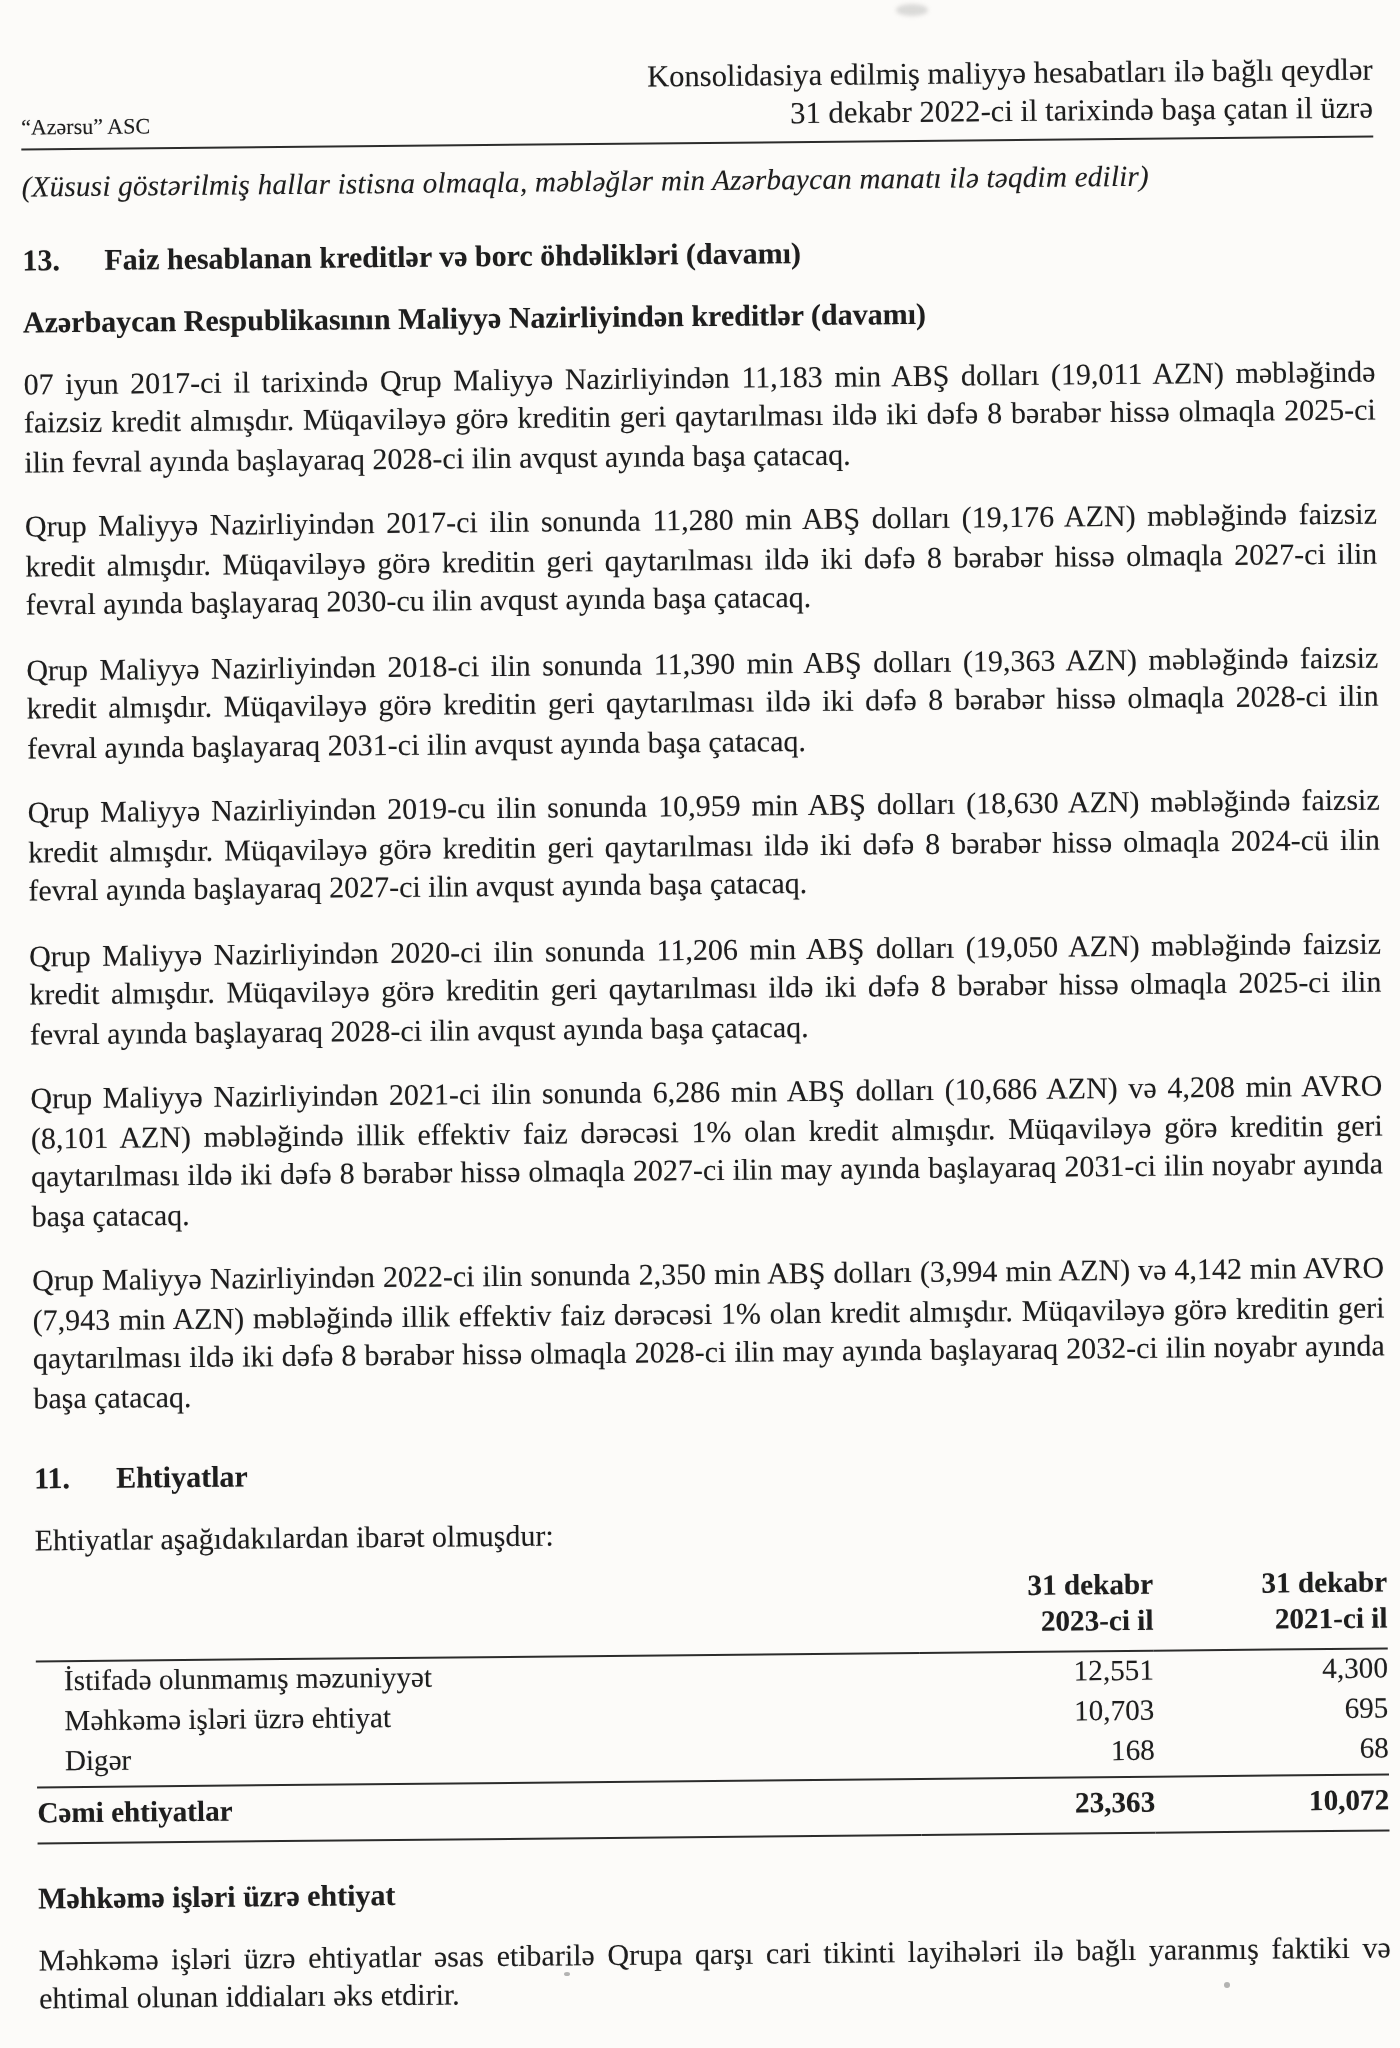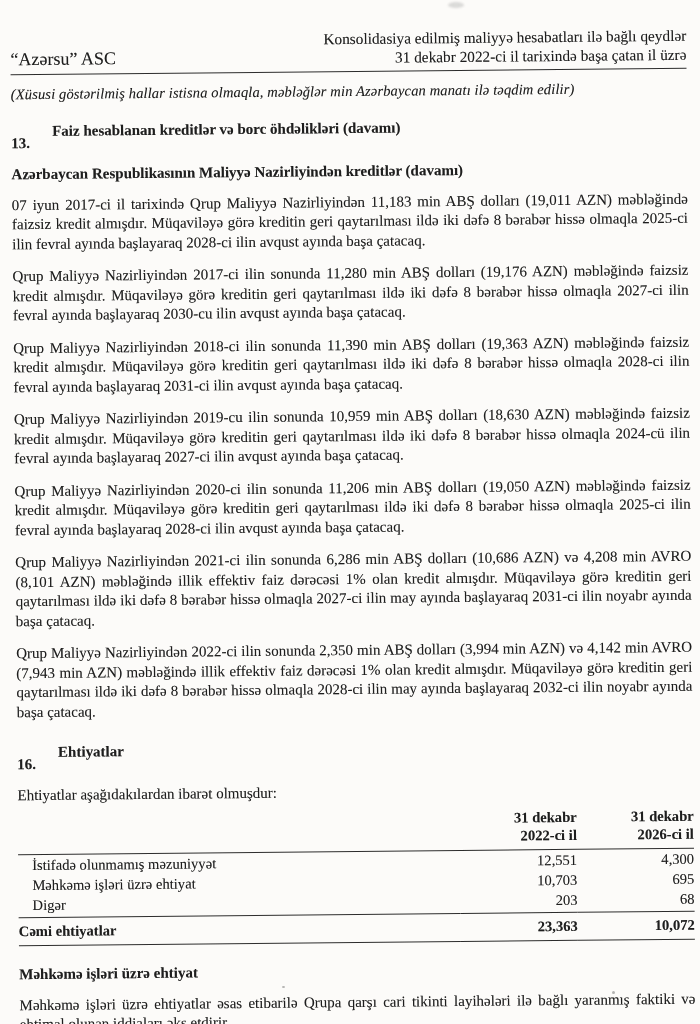--- a/index.html
+++ b/index.html
@@ -27,21 +27,21 @@
 
   
   .doc-header {
     display: flex;
     justify-content: space-between;
     align-items: flex-end;
     border-bottom: 1.6px solid #2c2c2c;
     padding-bottom: 3px;
   }
   .company {
-    font-size: 18px;
+    font-size: 11px;
     white-space: nowrap;
     padding-bottom: 1px;
   }
   .header-right {
     text-align: right;
     font-size: 15.3px;
     line-height: 1.24;
   }
   .note-italic {
     font-style: italic;
@@ -53,21 +53,20 @@
   
   .section-heading {
     display: flex;
     font-weight: bold;
     font-size: 15px;
     margin-top: 20px;
   }
   .section-heading .num {
     width: 41px;
     flex-shrink: 0;
-    margin-top: 12px;
   }
   .subheading {
     font-weight: bold;
     font-size: 15px;
     margin-top: 14px;
   }
 
   p.body {
     font-size: 15px;
     line-height: 1.3;
@@ -159,54 +158,54 @@
 
     <p class="body txt">07 iyun 2017-ci il tarixində Qrup Maliyyə Nazirliyindən 11,183 min ABŞ dolları (19,011 AZN) məbləğində faizsiz kredit almışdır. Müqaviləyə görə kreditin geri qaytarılması ildə iki dəfə 8 bərabər hissə olmaqla 2025-ci ilin fevral ayında başlayaraq 2028-ci ilin avqust ayında başa çatacaq.</p>
     <p class="body txt">Qrup Maliyyə Nazirliyindən 2017-ci ilin sonunda 11,280 min ABŞ dolları (19,176 AZN) məbləğində faizsiz kredit almışdır. Müqaviləyə görə kreditin geri qaytarılması ildə iki dəfə 8 bərabər hissə olmaqla 2027-ci ilin fevral ayında başlayaraq 2030-cu ilin avqust ayında başa çatacaq.</p>
     <p class="body txt">Qrup Maliyyə Nazirliyindən 2018-ci ilin sonunda 11,390 min ABŞ dolları (19,363 AZN) məbləğində faizsiz kredit almışdır. Müqaviləyə görə kreditin geri qaytarılması ildə iki dəfə 8 bərabər hissə olmaqla 2028-ci ilin fevral ayında başlayaraq 2031-ci ilin avqust ayında başa çatacaq.</p>
     <p class="body txt">Qrup Maliyyə Nazirliyindən 2019-cu ilin sonunda 10,959 min ABŞ dolları (18,630 AZN) məbləğində faizsiz kredit almışdır. Müqaviləyə görə kreditin geri qaytarılması ildə iki dəfə 8 bərabər hissə olmaqla 2024-cü ilin fevral ayında başlayaraq 2027-ci ilin avqust ayında başa çatacaq.</p>
     <p class="body txt">Qrup Maliyyə Nazirliyindən 2020-ci ilin sonunda 11,206 min ABŞ dolları (19,050 AZN) məbləğində faizsiz kredit almışdır. Müqaviləyə görə kreditin geri qaytarılması ildə iki dəfə 8 bərabər hissə olmaqla 2025-ci ilin fevral ayında başlayaraq 2028-ci ilin avqust ayında başa çatacaq.</p>
     <p class="body txt">Qrup Maliyyə Nazirliyindən 2021-ci ilin sonunda 6,286 min ABŞ dolları (10,686 AZN) və 4,208 min AVRO (8,101 AZN) məbləğində illik effektiv faiz dərəcəsi 1% olan kredit almışdır. Müqaviləyə görə kreditin geri qaytarılması ildə iki dəfə 8 bərabər hissə olmaqla 2027-ci ilin may ayında başlayaraq 2031-ci ilin noyabr ayında başa çatacaq.</p>
     <p class="body txt">Qrup Maliyyə Nazirliyindən 2022-ci ilin sonunda 2,350 min ABŞ dolları (3,994 min AZN) və 4,142 min AVRO (7,943 min AZN) məbləğində illik effektiv faiz dərəcəsi 1% olan kredit almışdır. Müqaviləyə görə kreditin geri qaytarılması ildə iki dəfə 8 bərabər hissə olmaqla 2028-ci ilin may ayında başlayaraq 2032-ci ilin noyabr ayında başa çatacaq.</p>
 
     <div class="section-heading sec14-heading txt">
-      <span class="num">16.</span>
+      <span class="num">11.</span>
       <span>Ehtiyatlar</span>
     </div>
 
     <p class="body intro txt">Ehtiyatlar aşağıdakılardan ibarət olmuşdur:</p>
 
     <table class="prov-table">
       <thead>
         <tr>
           <th></th>
           <th class="numcol">
             <div class="txt">31 dekabr</div>
-            <div class="txt">2022-ci il</div>
+            <div class="txt">2023-ci il</div>
           </th>
           <th class="numcol">
             <div class="txt">31 dekabr</div>
-            <div class="txt">2026-ci il</div>
+            <div class="txt">2021-ci il</div>
           </th>
         </tr>
       </thead>
       <tbody>
         <tr class="data-row">
           <td class="lbl txt">İstifadə olunmamış məzuniyyət</td>
           <td class="numcol txt">12,551</td>
           <td class="numcol txt">4,300</td>
         </tr>
         <tr class="data-row">
           <td class="lbl txt">Məhkəmə işləri üzrə ehtiyat</td>
           <td class="numcol txt">10,703</td>
           <td class="numcol txt">695</td>
         </tr>
         <tr class="data-row last-data">
           <td class="lbl txt">Digər</td>
-          <td class="numcol txt">203</td>
+          <td class="numcol txt">168</td>
           <td class="numcol txt">68</td>
         </tr>
         <tr class="total-row">
           <td class="txt">Cəmi ehtiyatlar</td>
           <td class="numcol txt">23,363</td>
           <td class="numcol txt">10,072</td>
         </tr>
       </tbody>
     </table>
 

